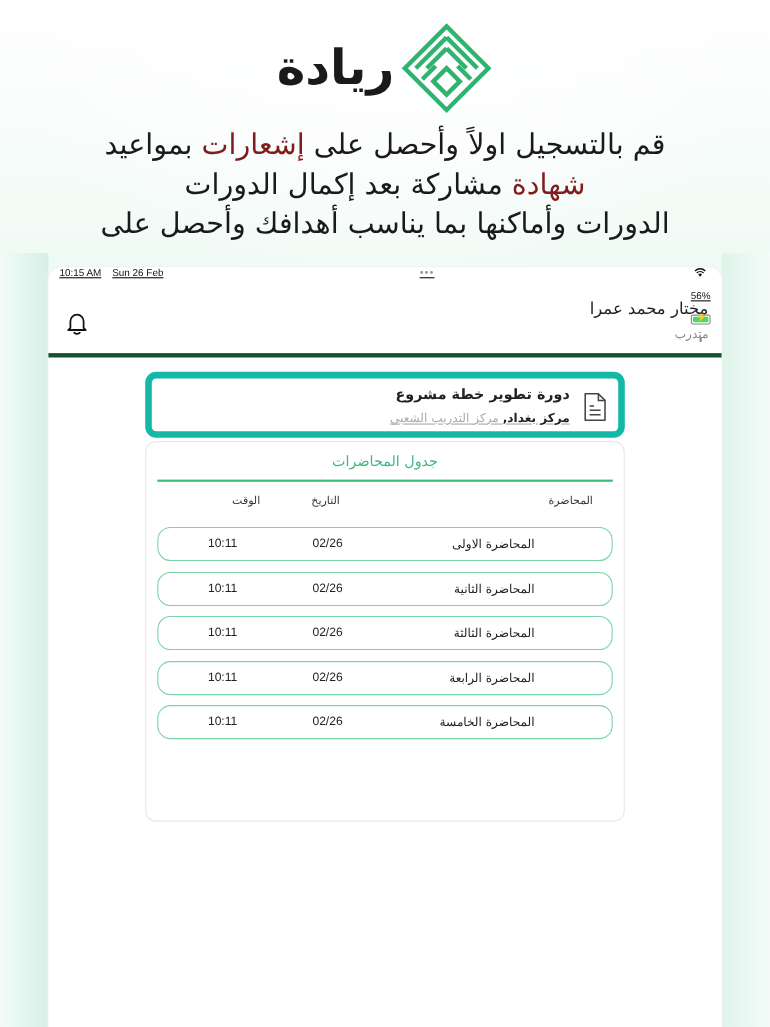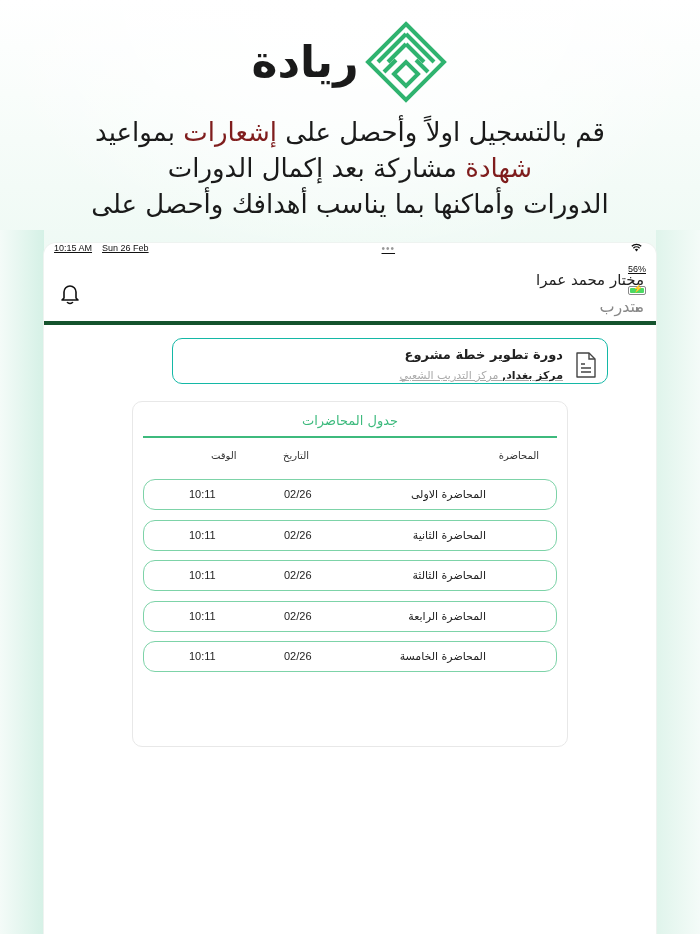--- a/index.html
+++ b/index.html
@@ -67,28 +67,28 @@
 
     .app-header {
       height: 60px; position: relative; border-bottom: 4px solid #14532d;
     }
     .user-name {
       position: absolute; right: 12px; top: 6px; direction: rtl;
       font-size: 15px; color: #222;
     }
     .user-role {
       position: absolute; right: 12px; top: 32px; direction: rtl;
-      font-size: 16px; color: #888;
+      font-size: 11px; color: #888;
     }
     .bell { position: absolute; left: 16px; top: 18px; width: 20px; height: 22px; cursor: pointer; }
 
     
     .course-card {
-      position: absolute; left: 88px; top: 95px; width: 436px; height: 46px;
-      border: 1px solid #14b8a6; border-radius: 10px; background: #fff; margin-left: 40px;
+      position: absolute; left: 88px; top: 95px; width: 436px; height: 60px;
+      border: 6px solid #14b8a6; border-radius: 10px; background: #fff;
     }
     .course-icon { position: absolute; right: 10px; top: 12px; width: 22px; height: 28px; }
     .course-title {
       position: absolute; right: 44px; top: 8px; direction: rtl;
       font-size: 13px; font-weight: bold; color: #222;
     }
     .course-location {
       position: absolute; right: 44px; top: 30px; direction: rtl;
       font-size: 11px; color: #aaa; text-decoration: underline;
     }

